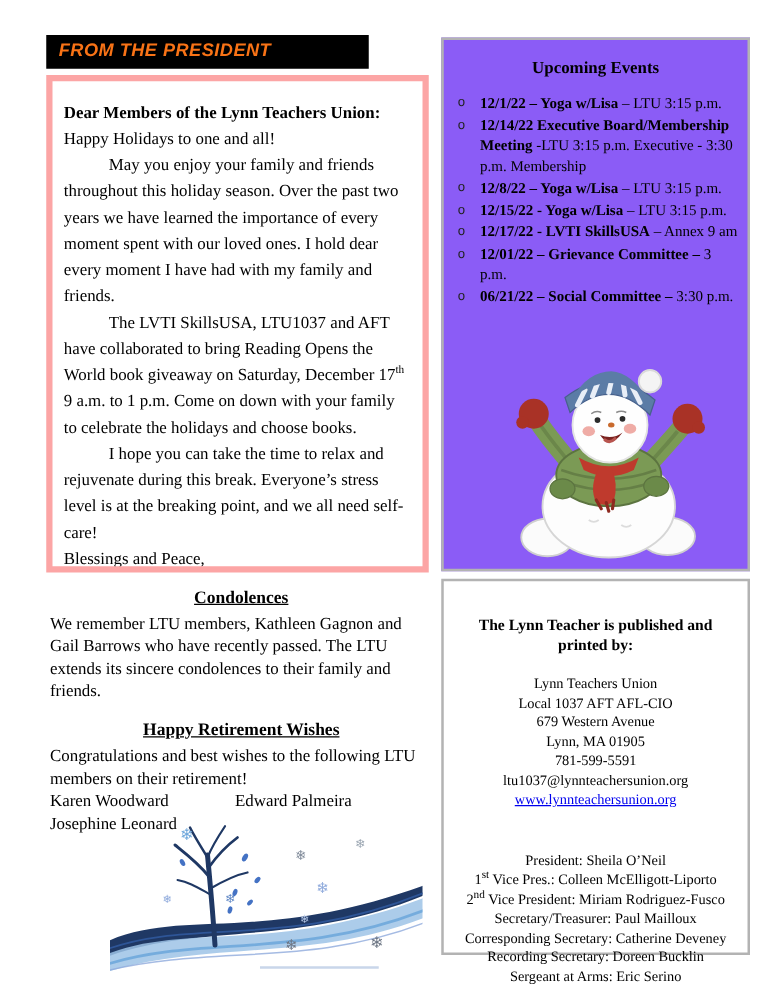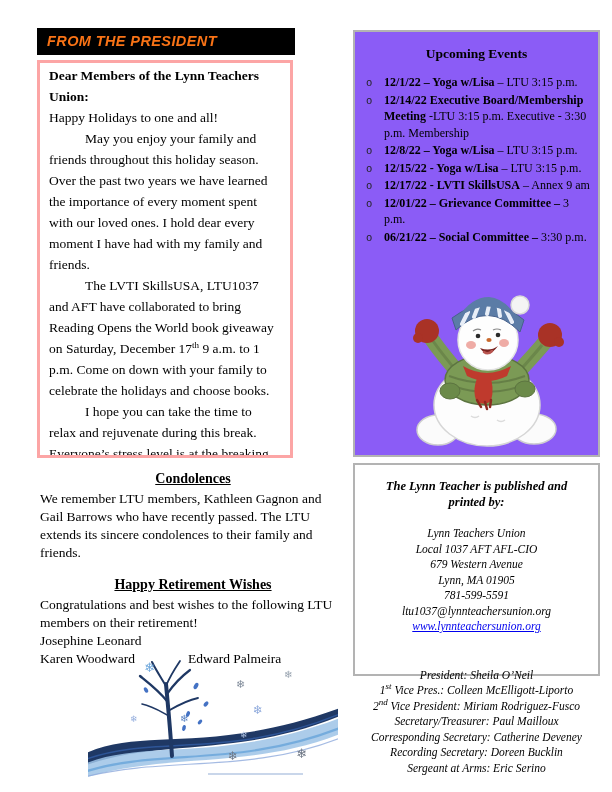--- a/index.html
+++ b/index.html
@@ -11,22 +11,22 @@
   }
   
   .banner {
     position:absolute; left:37px; top:28px; width:258px; height:27px;
     background:#000; color:#f97316;
     font-family:"Liberation Sans", sans-serif;
     font-weight:bold; font-style:italic; font-size:14.5px;
     line-height:27px; padding-left:10px; letter-spacing:.4px;
   }
   .letter-box {
-    position:absolute; left:37px; top:60px; width:256px; height:398px;
-    border:3px solid #fca5a5; padding:2px 9px 0 9px;
+    position:absolute; left:37px; top:60px; width:306px; height:398px;
+    border:5px solid #fca5a5; padding:14px 9px 0 9px;
     font-size:13.5px; line-height:21px; overflow:hidden;
   }
   .letter-box .salutation { font-weight:bold; }
   .letter-box p.indent { text-indent:36px; }
   sup.ord { font-size:9px; vertical-align:super; line-height:0; }
   .left-flow {
     position:absolute; left:40px; top:470px; width:306px;
     font-size:13.5px; line-height:18px;
   }
   .sec-heading {
@@ -49,25 +49,24 @@
     position:relative; padding-left:29px; font-size:12px; line-height:16.5px;
     margin-bottom:1px;
   }
   .events-list li .bullet {
     position:absolute; left:11px; top:1px;
     font-family:"Liberation Mono", monospace; font-size:10.5px; color:#222;
   }
   .events-list li b { font-weight:bold; }
   .snowman-art { position:absolute; left:46px; top:256px; width:180px; height:165px; }
   .pub-box {
-    position:absolute; left:353px; top:463px; width:247px; height:213px;
+    position:absolute; left:353px; top:463px; width:247px; height:301px;
     border:2px solid #b3b3b3; background:#fff;
     text-align:center; font-size:11.5px; line-height:15.5px;
-    padding-top:13px;
-    font-style:italic;
+    padding-top:27px;
   }
   .pub-title { font-weight:bold; font-size:12.5px; line-height:16px; padding:0 14px; }
   .pub-address { margin-top:16px; }
   .pub-link { color:#0000ee; text-decoration:underline; cursor:pointer; }
   .pub-officers { margin-top:33px; }
 </style>
 </head>
 <body>
 
 <div class="page">
@@ -85,25 +84,25 @@
     <p>Sheila O’Neil</p>
   </div>
 
   <div class="left-flow">
     <div class="sec-heading">Condolences</div>
     <p>We remember LTU members, Kathleen Gagnon and Gail Barrows who have recently passed.  The LTU extends its sincere condolences to their family and friends.</p>
 
     <div class="sec-heading retire-head">Happy Retirement Wishes</div>
     <p>Congratulations and best wishes to the following LTU members on their retirement!</p>
     <div class="names-grid">
-      <span>Josephine Leonard</span>
-    </div>
-    <div class="names-grid">
       <span>Karen Woodward</span>
       <span>Edward Palmeira</span>
+    </div>
+    <div class="names-grid">
+      <span>Josephine Leonard</span>
     </div>
   </div>
 
   <svg class="winter-art" viewBox="0 0 250 126" aria-hidden="true">
 
     <path d="M-4,98 C55,70 120,100 252,52 L252,60 C150,102 70,82 -4,110 Z" fill="#1f3864"></path>
     <path d="M-4,108 C60,82 130,108 252,62 L252,78 C160,114 80,96 -4,122 Z" fill="#9dc3e6" opacity="0.85"></path>
     <path d="M-4,104 C65,78 140,104 252,58" fill="none" stroke="#2e5597" stroke-width="1.4"></path>
     <path d="M-4,116 C70,92 150,112 252,72" fill="none" stroke="#6fa8dc" stroke-width="2.2" opacity="0.9"></path>
     <path d="M-4,121 C80,100 160,118 252,82" fill="none" stroke="#8faadc" stroke-width="1.2" opacity="0.8"></path>

